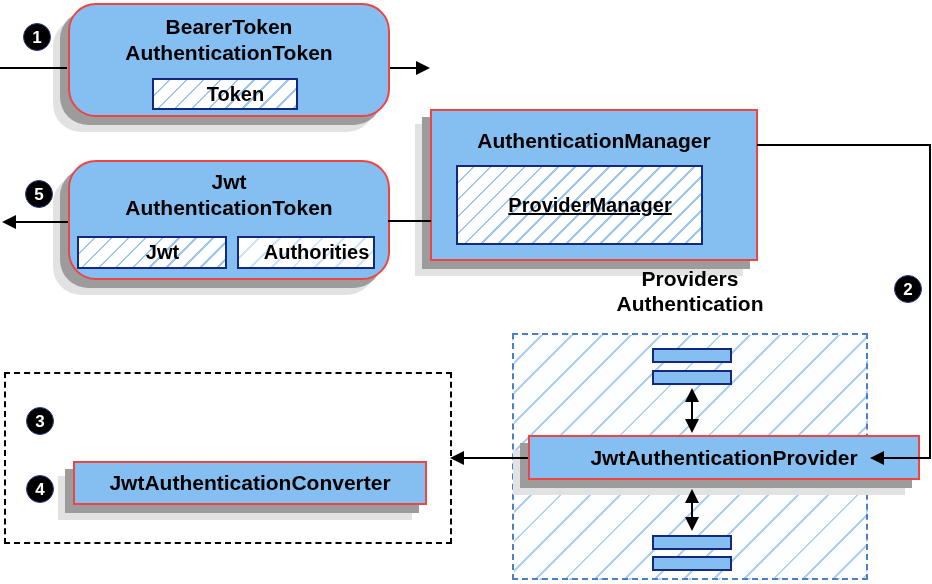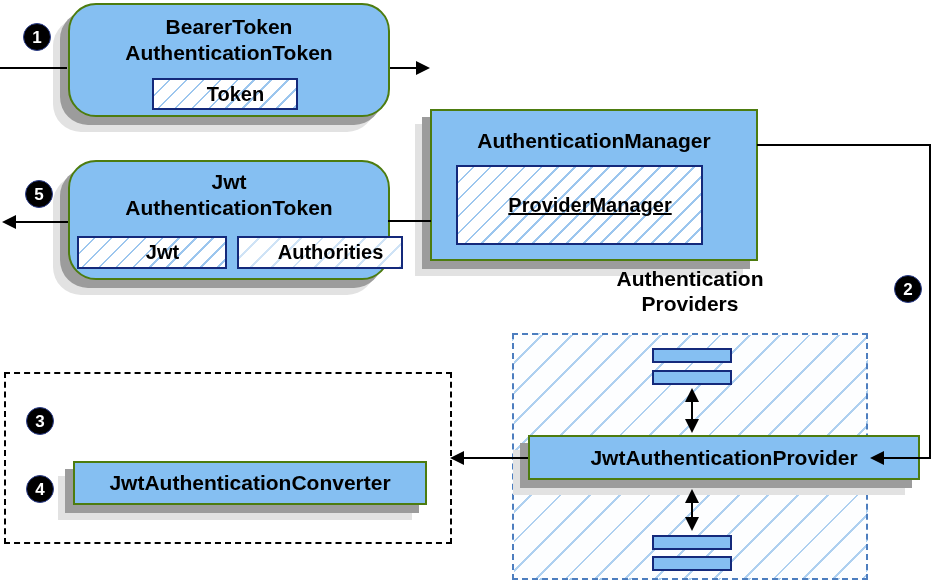--- a/index.html
+++ b/index.html
@@ -4,21 +4,21 @@
 <style>
   html,body { margin:0; padding:0; background:#ffffff; }
   #stage {
     position:relative; width:932px; height:584px; overflow:hidden;
     background:#ffffff;
     font-family:"Liberation Sans", sans-serif;
     color:#000;
   }
   .box {
     position:absolute; box-sizing:border-box;
-    background:#85bff2; border:2px solid #4d7c0f;
+    background:#85bff2; border:2px solid #ef4444;
     font-weight:bold; color:#000;
   }
   .shadow2 { box-shadow:-8px 8px 0 #9c9c9c, -15px 15px 0 #e2e2e2; }
   .rounded { border-radius:28px; }
   .box-title { text-align:center; font-size:21px; line-height:26px; font-weight:bold; }
   .box-title span { display:block; }
   .chip {
     position:absolute; box-sizing:border-box;
     border:2px solid #14297b; background-color:#ffffff;
     display:flex; align-items:center; justify-content:center;
@@ -81,37 +81,37 @@
   </div>
 
   <div class="box rounded shadow2" style="left:68px; top:160px; width:322px; height:120px;">
     <div class="box-title" style="padding-top:7px;">
       <span>Jwt</span>
       <span>AuthenticationToken</span>
     </div>
     <div class="chip hatch-sm" style="left:7px; top:74px; width:150px; height:33px;">
       <span>Jwt</span>
     </div>
-    <div class="chip hatch-faint" style="left:167px; top:74px; width:166px; height:33px;">
+    <div class="chip hatch-faint" style="left:167px; top:74px; width:138px; height:33px;">
       <span>Authorities</span>
     </div>
   </div>
 
   <div class="box shadow2" style="left:430px; top:70px; width:328px; height:152px;margin-top:39px;">
     <div class="box-title" style="padding-top:17px;">
       <span>AuthenticationManager</span>
     </div>
     <div class="chip hatch-sm" style="left:24px; top:54px; width:247px; height:80px;text-decoration:underline;">
       <span>ProviderManager</span>
     </div>
   </div>
 
   <div class="group-label" style="left:560px; top:266px; width:260px;">
+    <span>Providers</span>
     <span>Authentication</span>
-    <span>Providers</span>
   </div>
 
   <div class="dash-blue" style="left:512px; top:333px; width:356px; height:247px;">
     <div class="bar" style="left:138px; top:13px;"></div>
     <div class="bar" style="left:138px; top:35px;"></div>
     <div class="bar" style="left:138px; top:200px;"></div>
     <div class="bar" style="left:138px; top:221px;"></div>
   </div>
 
   <div class="box shadow2 flat-label" style="left:528px; top:435px; width:392px; height:45px;">

